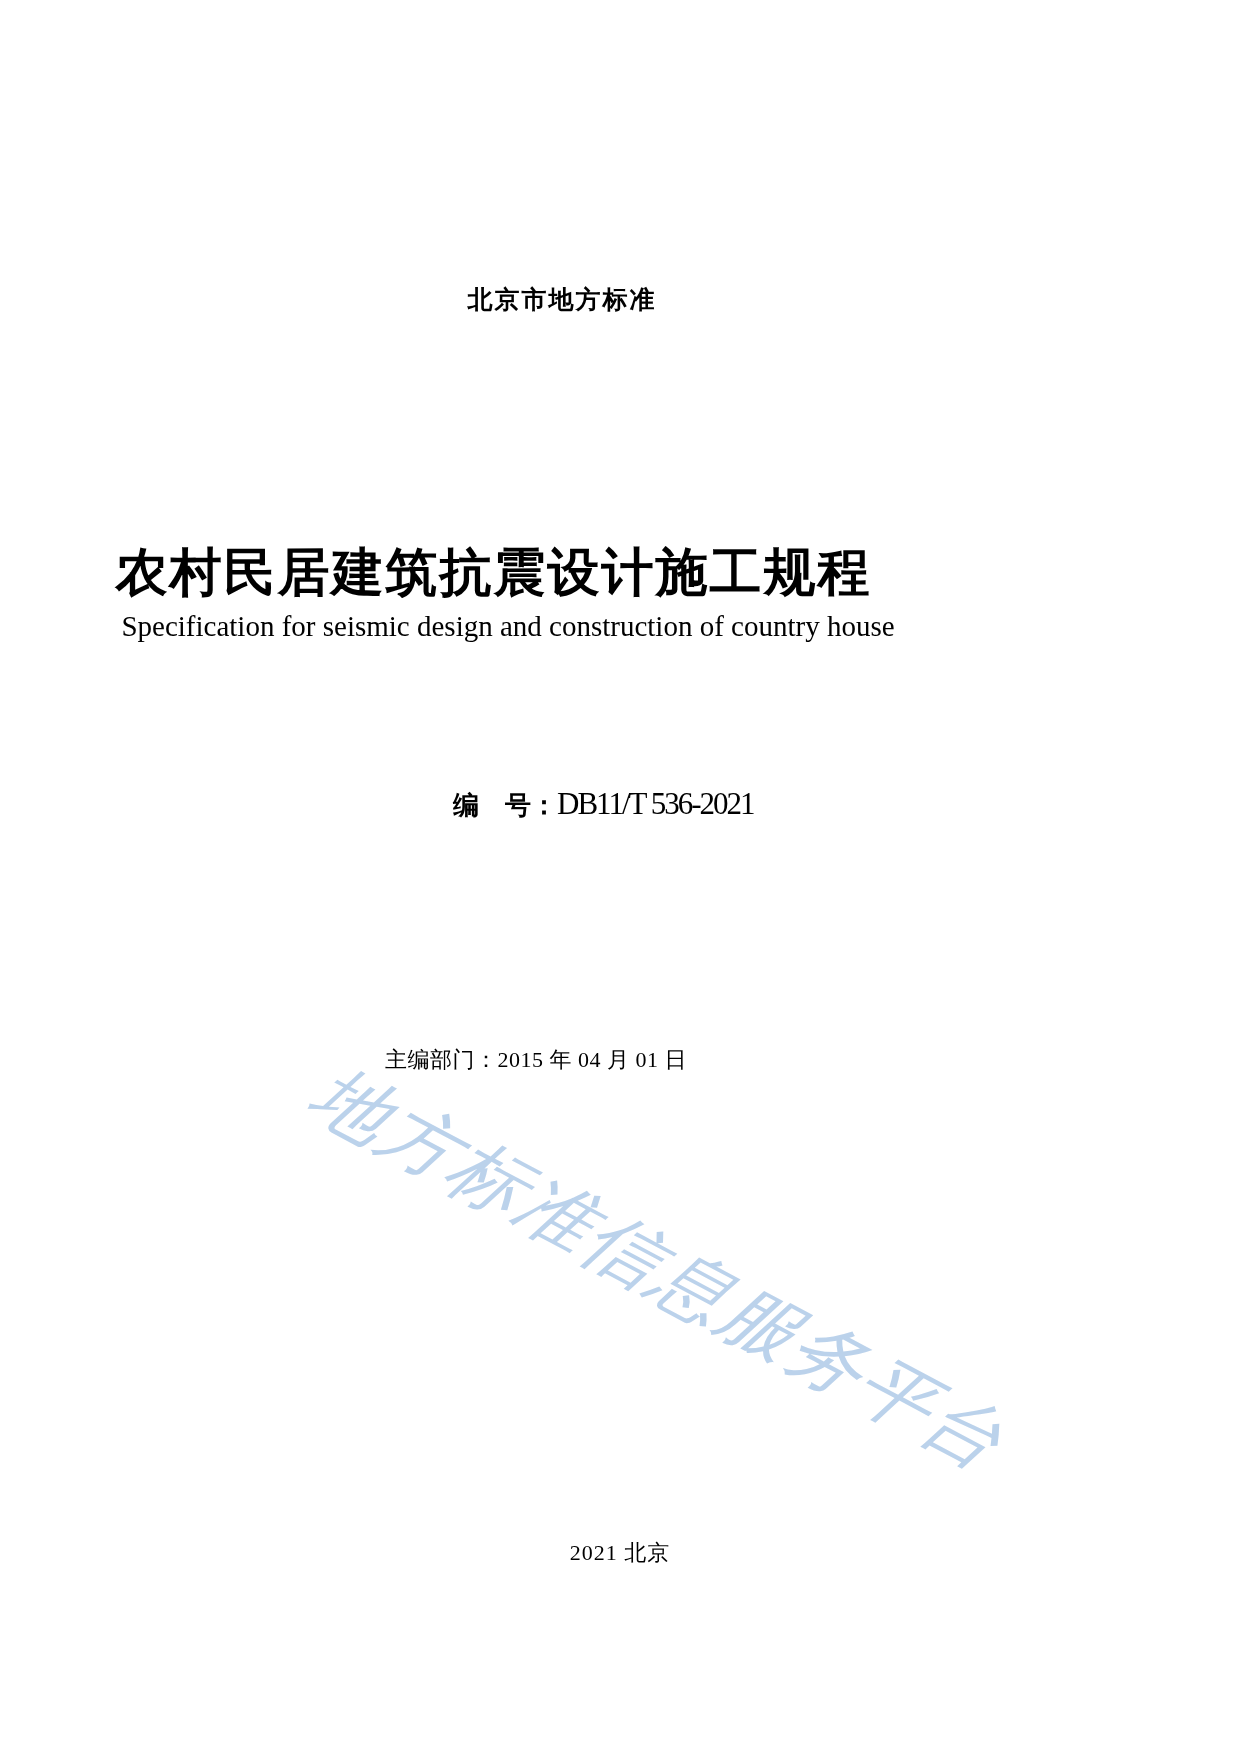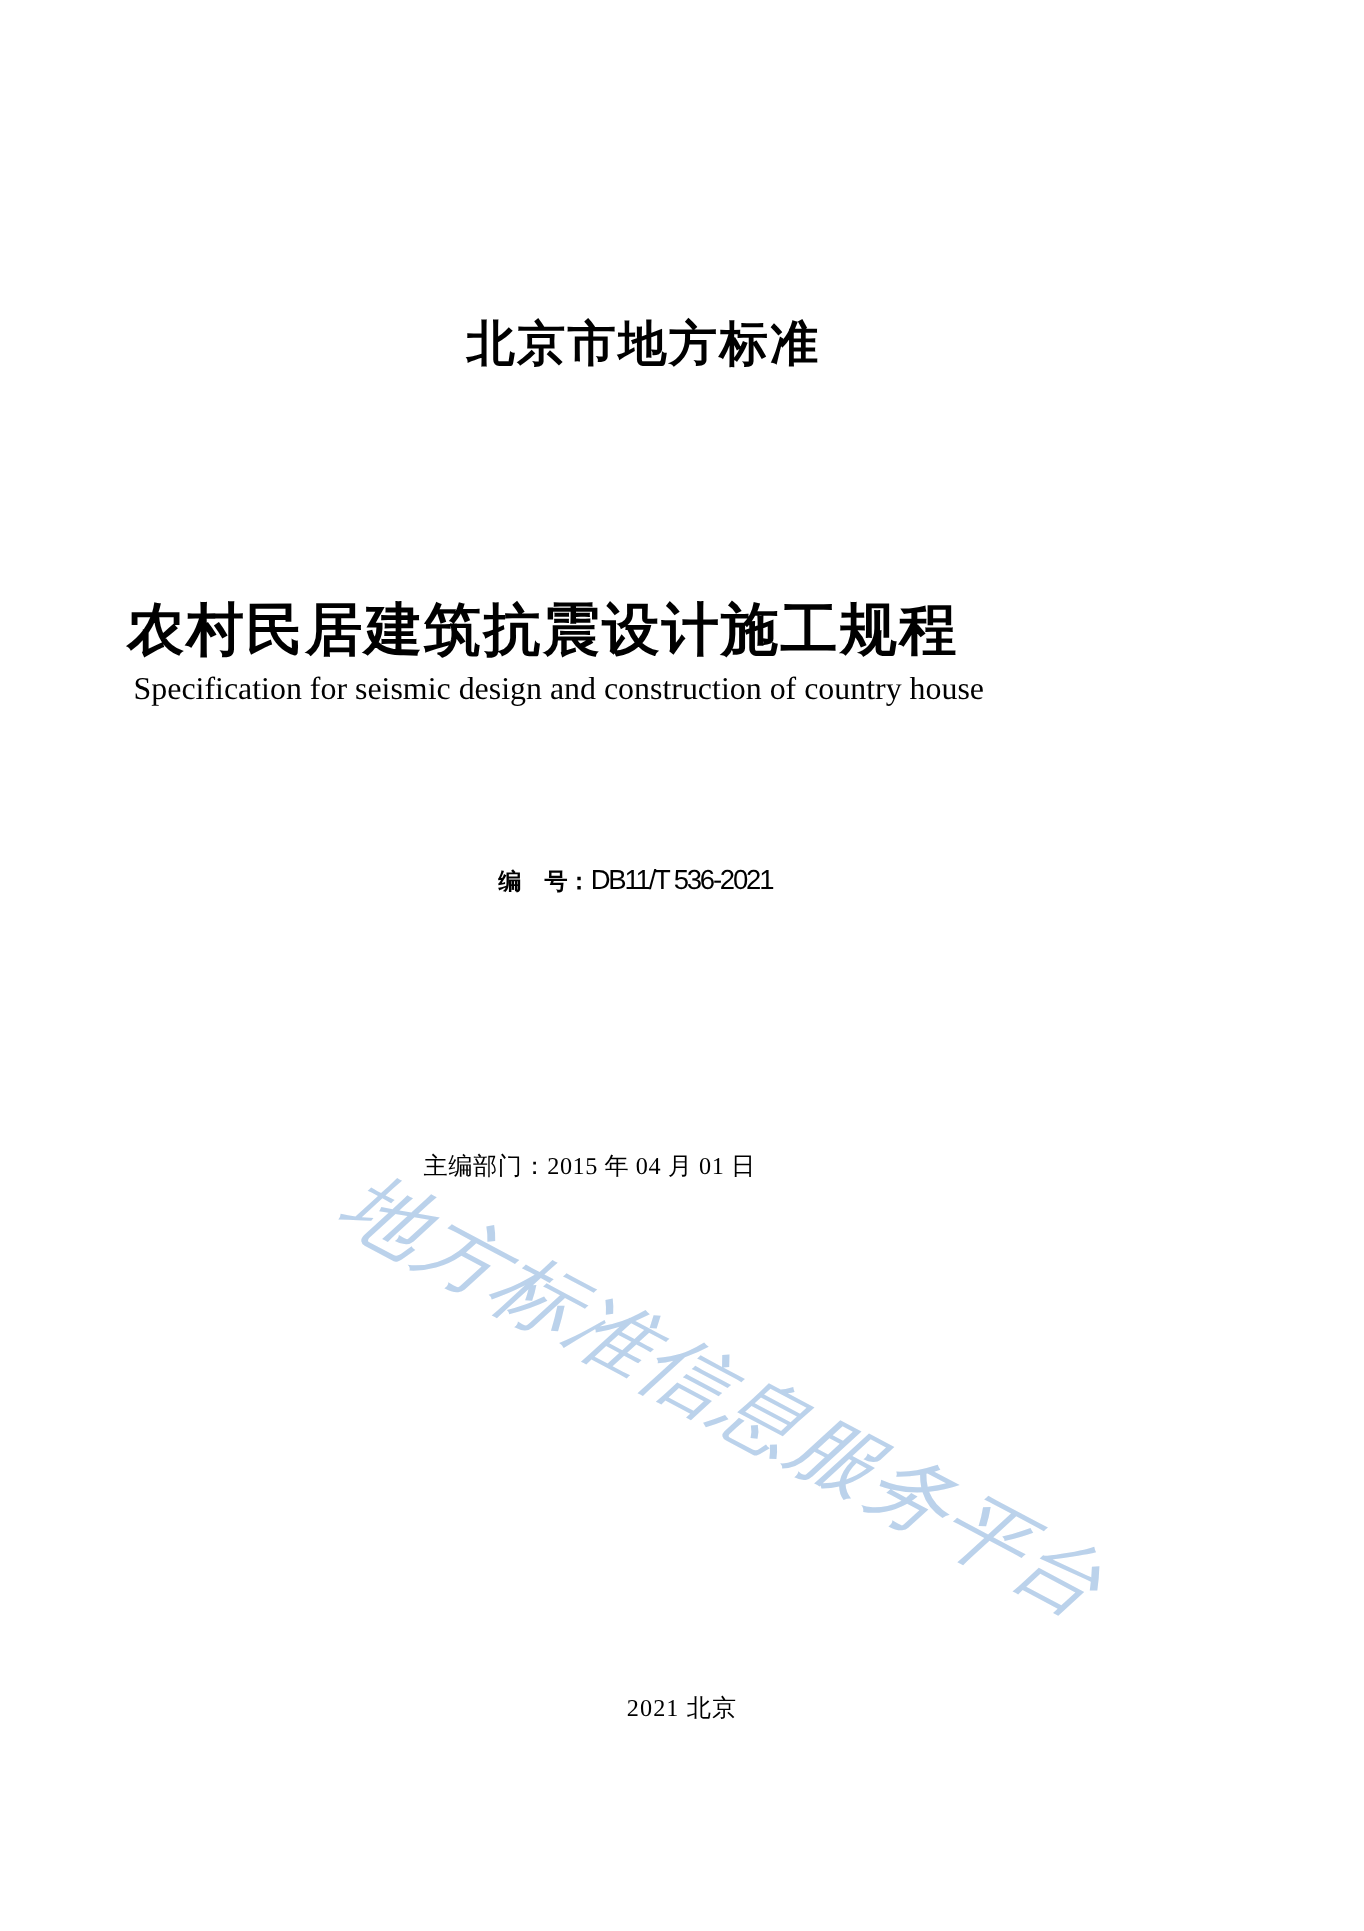--- a/index.html
+++ b/index.html
@@ -9,23 +9,22 @@
     background:#ffffff;
     overflow:hidden;
     font-family:"Liberation Serif", serif;
     color:#000;
   }
   .std-type{
     position:absolute;top:283px;left:0;width:1124px;
     text-align:center;
     font-family:"Liberation Sans", sans-serif;
     font-weight:bold;
-    font-size:44px;
+    font-size:25px;
     letter-spacing:2px;
-    padding-left:23px;
   }
   .title-zh{
     position:absolute;top:538px;left:0;width:987px;
     text-align:center;
     font-family:"Liberation Sans", sans-serif;
     font-weight:bold;
     font-size:52px;
     letter-spacing:2px;
     white-space:nowrap;
   }
@@ -37,25 +36,25 @@
     white-space:nowrap;
   }
   .number-line{
     position:absolute;top:786px;left:453px;
     white-space:nowrap;
     font-size:22px;
   }
   .number-label{
     font-family:"Liberation Sans", sans-serif;
     font-weight:bold;
-    font-size:21px;
+    font-size:26px;
   }
   .number-value{
-    font-family:Liberation Sans, sans-serif;
-    font-size:25px;
+    font-family:Liberation Serif, serif;
+    font-size:31px;
     letter-spacing:-2px;
   }
   .dept-block{
     position:absolute;top:914px;left:385px;
     font-size:22px;
     line-height:31px;
     letter-spacing:0.5px;
     white-space:nowrap;
   }
   .dept-row{display:flex;}

